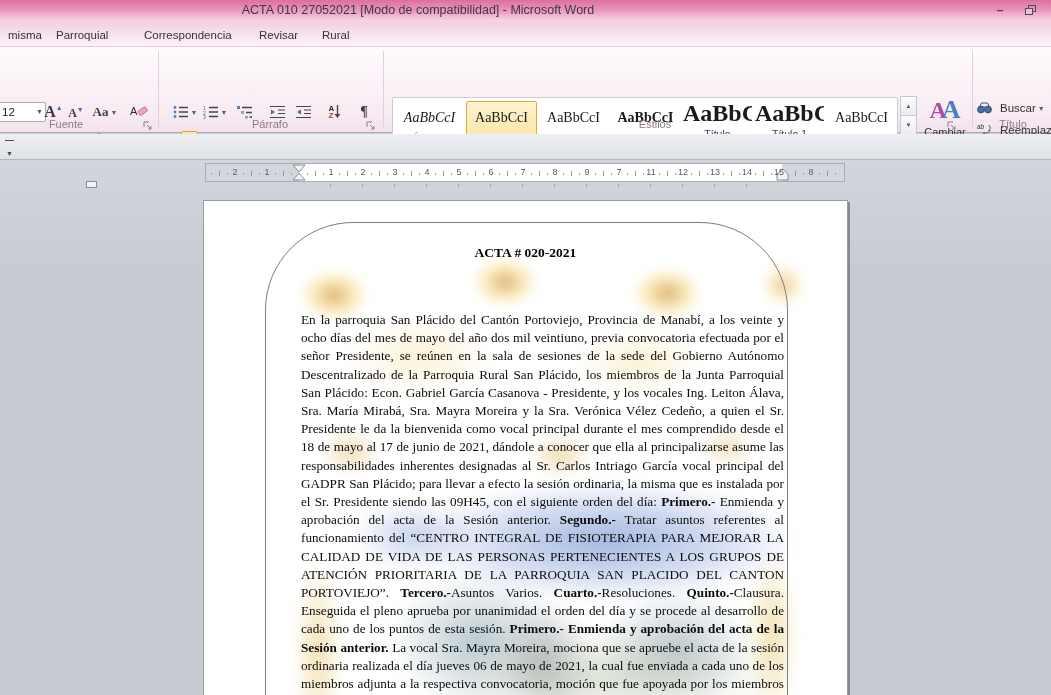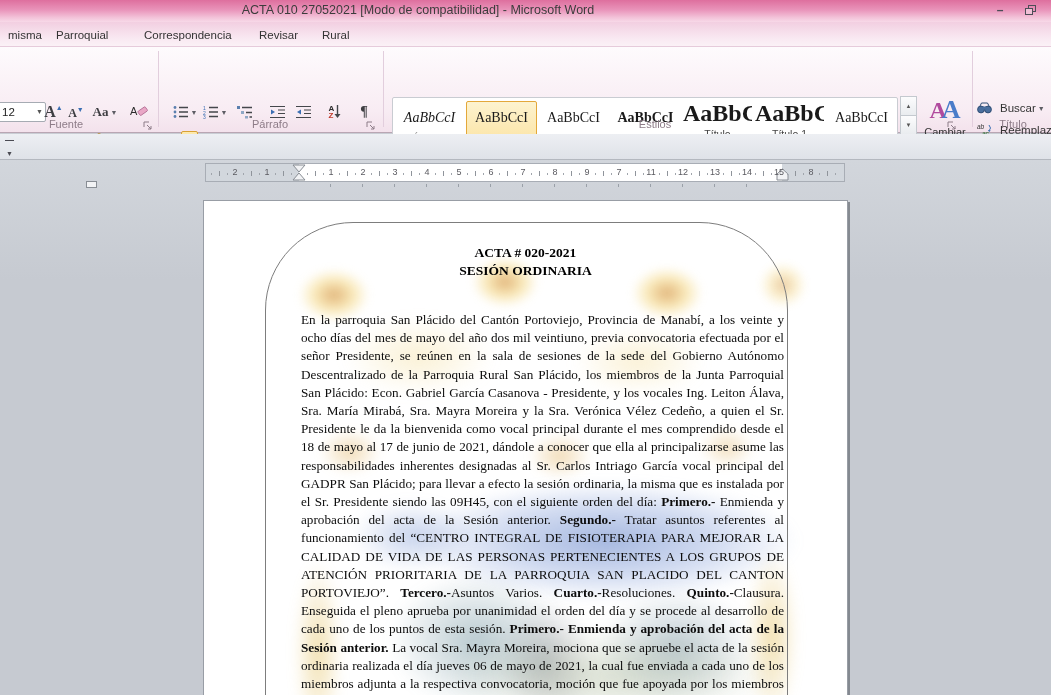--- a/index.html
+++ b/index.html
@@ -539,16 +539,15 @@
     <div class="wm wblue2"></div>
     <div class="wm wteal1"></div>
     <div class="wm wteal2"></div>
     <div class="wm wdark"></div>
     <div class="wm wyl"></div>
     <div class="wm wyr"></div>
     <div class="wm wgrn"></div>
 
     <div class="pageborder"></div>
     <div class="doctitle dt1">ACTA # 020-2021</div>
-    <div class="doctitle dt2">SESIÓN ORDINARIA</div>
     <div class="docbody" id="docbody"><span>En la parroquia San Plácido del Cantón Portoviejo, Provincia de Manabí, a los veinte y ocho días del mes de mayo del año dos mil veintiuno, previa convocatoria efectuada por el señor Presidente, se reúnen en la sala de sesiones de la sede del Gobierno Autónomo Descentralizado de la Parroquia Rural San Plácido, los miembros de la Junta Parroquial San Plácido: Econ. Gabriel García Casanova - Presidente, y los vocales Ing. Leiton Álava, Sra. María Mirabá, Sra. Mayra Moreira y la Sra. Verónica Vélez Cedeño, a quien el Sr. Presidente le da la bienvenida como vocal principal durante el mes comprendido desde el 18 de mayo al 17 de junio de 2021, dándole a conocer que ella al principalizarse asume las responsabilidades inherentes designadas al Sr. Carlos Intriago García vocal principal del GADPR San Plácido; para llevar a efecto la sesión ordinaria, la misma que es instalada por el Sr. Presidente siendo las 09H45, con el siguiente orden del día: </span><span class="b">Primero.-</span><span> Enmienda y aprobación del acta de la Sesión anterior. </span><span class="b">Segundo.-</span><span> Tratar asuntos referentes al funcionamiento del “CENTRO INTEGRAL DE FISIOTERAPIA PARA MEJORAR LA CALIDAD DE VIDA DE LAS PERSONAS PERTENECIENTES A LOS GRUPOS DE ATENCIÓN PRIORITARIA DE LA PARROQUIA SAN PLACIDO DEL CANTON PORTOVIEJO”. </span><span class="b">Tercero.-</span><span>Asuntos Varios. </span><span class="b">Cuarto.-</span><span>Resoluciones. </span><span class="b">Quinto.-</span><span>Clausura. Enseguida el pleno aprueba por unanimidad el orden del día y se procede al desarrollo de cada uno de los puntos de esta sesión. </span><span class="b">Primero.- Enmienda y aprobación del acta de la Sesión anterior.</span><span> La vocal Sra. Mayra Moreira, mociona que se apruebe el acta de la sesión ordinaria realizada el día jueves 06 de mayo de 2021, la cual fue enviada a cada uno de los miembros adjunta a la respectiva convocatoria, moción que fue apoyada por los miembros del GADPR San Plácido presentes. En consecuencia el pleno por unanimidad resuelve aprobar el acta de la sesión ordinaria desarrollada el día jueves 06 de mayo de 2021. </span></div>
   </div>
 </div>
 
 </body></html>

